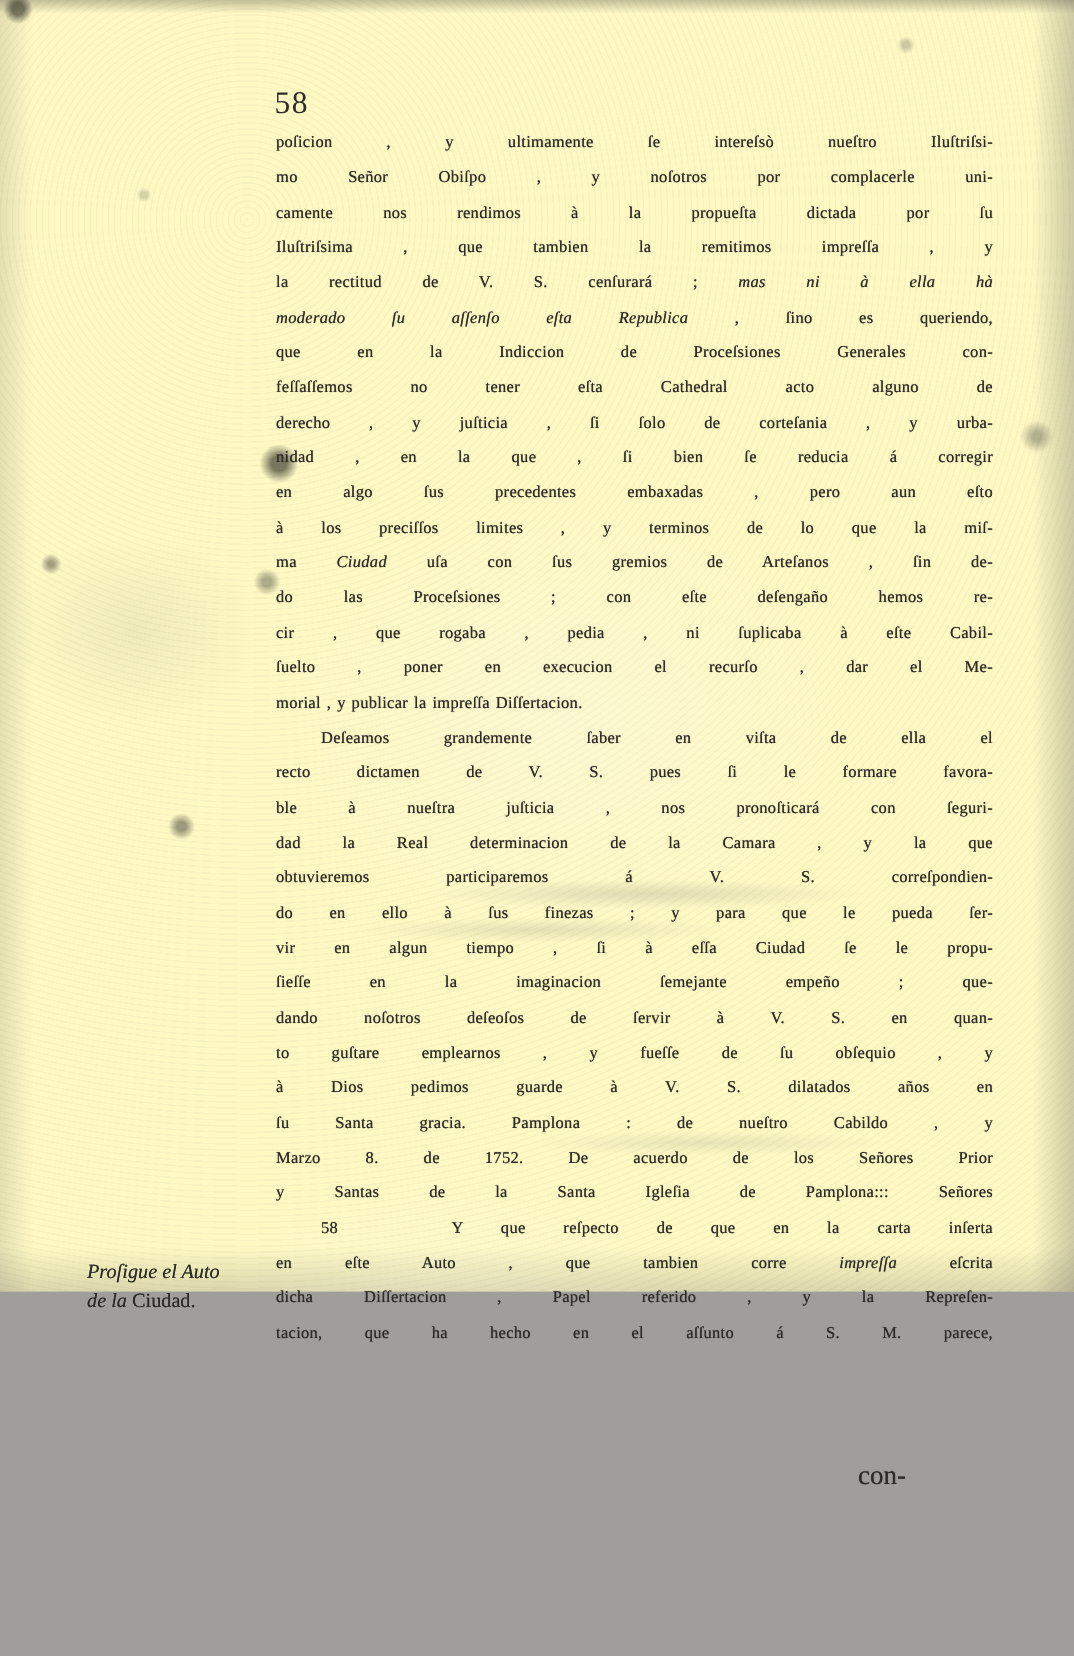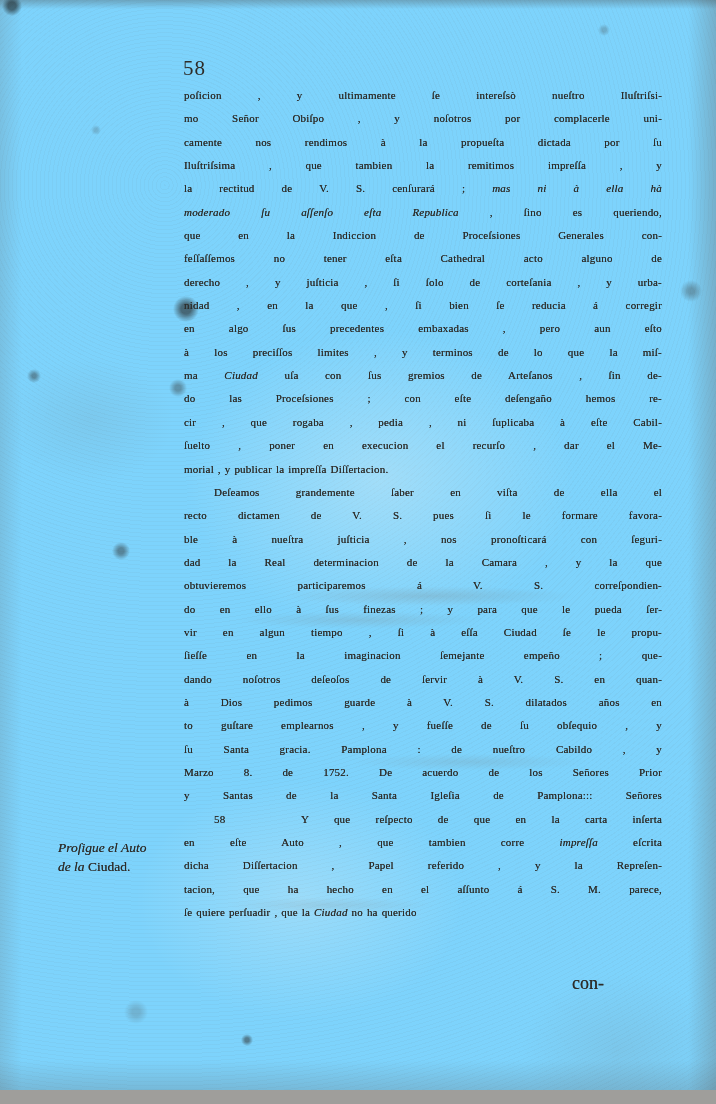--- a/index.html
+++ b/index.html
@@ -4,22 +4,22 @@
 <style>
   html,body{
     margin:0;padding:0;
     width:716px;height:1104px;
     overflow:hidden;
     background:#9f9e9b;
     font-family:"Liberation Serif","DejaVu Serif",serif;
   }
   .page{
     position:relative;
-    width:716px;height:1090px;
-    background-color:#7dd3fc;
+    width:716px;height:861px;
+    background-color:#fef9c3;
     color:#2e2c28;
   }
   
   .stains{
     position:absolute;inset:0;
     pointer-events:none;
     background-image:
       
       radial-gradient(circle at 186px 309px, rgba(35,33,30,.60) 0 5px, rgba(35,33,30,0) 13px),
       radial-gradient(circle at 178px 388px, rgba(45,43,40,.38) 0 3px, rgba(45,43,40,0) 9px),
@@ -124,25 +124,24 @@
       <div class="line end"><span>morial , y publicar la impreſſa Diſſertacion.</span></div>
       <div class="line ind"><span>Deſeamos grandemente ſaber en viſta de ella el</span></div>
       <div class="line"><span>recto dictamen de V. S. pues ſi le formare favora-</span></div>
       <div class="line"><span>ble à nueſtra juſticia , nos pronoſticará con ſeguri-</span></div>
       <div class="line"><span>dad la Real determinacion de la Camara , y la que</span></div>
       <div class="line"><span>obtuvieremos participaremos á V. S. correſpondien-</span></div>
       <div class="line"><span>do en ello à ſus finezas ; y para que le pueda ſer-</span></div>
       <div class="line"><span>vir en algun tiempo , ſi à eſſa Ciudad ſe le propu-</span></div>
       <div class="line"><span>ſieſſe en la imaginacion ſemejante empeño ; que-</span></div>
       <div class="line"><span>dando noſotros deſeoſos de ſervir à V. S. en quan-</span></div>
+      <div class="line"><span>to guſtare emplearnos , y fueſſe de ſu obſequio , y</span></div>
       <div class="line"><span>à Dios pedimos guarde à V. S. dilatados años en</span></div>
-      <div class="line"><span>to guſtare emplearnos , y fueſſe de ſu obſequio , y</span></div>
       <div class="line"><span>ſu Santa gracia. Pamplona : de nueſtro Cabildo , y</span></div>
       <div class="line"><span>Marzo 8. de 1752. De acuerdo de los Señores Prior</span></div>
       <div class="line"><span>y Santas de la Santa Igleſia de Pamplona::: Señores</span></div>
       <div class="line ind"><span>58&nbsp;&nbsp;&nbsp;Y que reſpecto de que en la carta inſerta</span></div>
       <div class="line"><span>en eſte Auto , que tambien corre </span><span class="it">impreſſa</span><span> eſcrita</span></div>
       <div class="line"><span>dicha Diſſertacion , Papel referido , y la Repreſen-</span></div>
       <div class="line"><span>tacion, que ha hecho en el aſſunto á S. M. parece,</span></div>
-      <div class="line end"><span>ſe quiere perſuadir , que la </span><span class="it">Ciudad</span><span> no ha querido</span></div>
     </div>
   <div class="catchword">con-</div>
 </div>
 
 </body></html>

